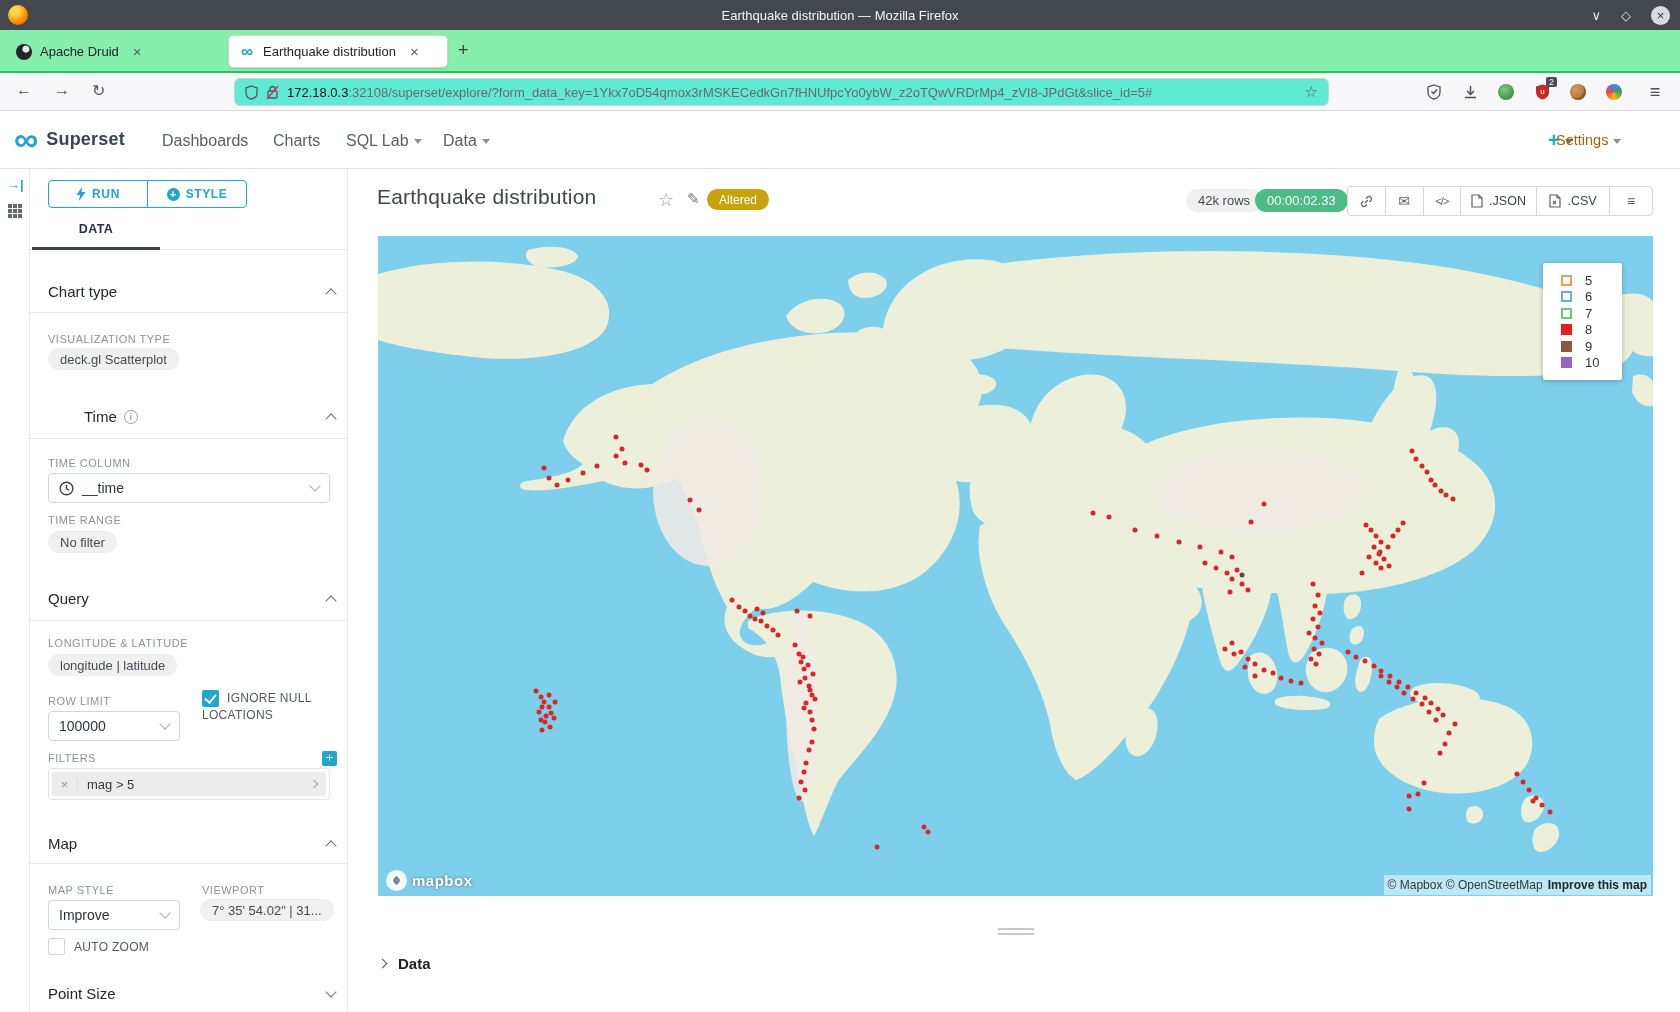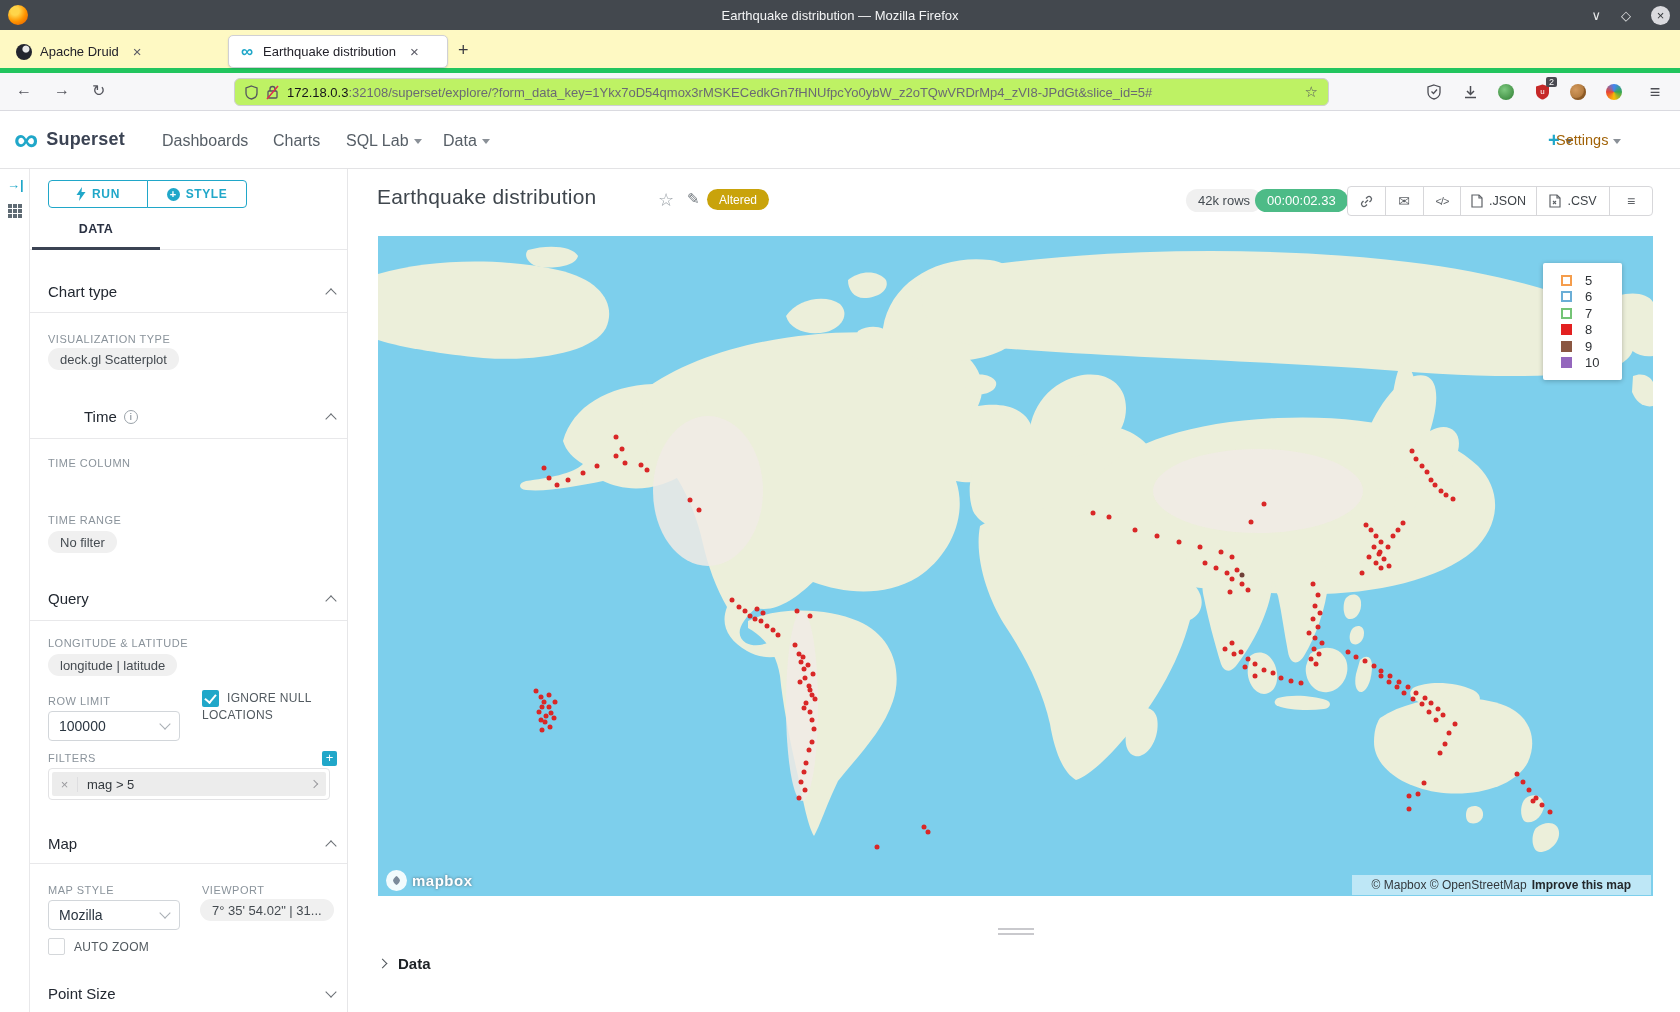--- a/index.html
+++ b/index.html
@@ -8,33 +8,33 @@
   .app{position:relative; width:1680px; height:1012px; overflow:hidden; background:#fff;}
 
   
   .titlebar{position:absolute; left:0; top:0; width:100%; height:30px; background:#43484e; display:flex; align-items:center;}
   .ff-logo{position:absolute; left:8px; top:5px; width:20px; height:20px; border-radius:50%;
     background:radial-gradient(circle at 35% 30%, #ffd54a 0 22%, #ff9400 55%, #e66000 90%);}
   .win-title{position:absolute; left:0; right:0; text-align:center; color:#f4f5f6; font-size:13px;}
   .win-controls{position:absolute; right:10px; top:0; height:30px; display:flex; align-items:center; gap:20px; color:#e8e9ea; font-size:13px;}
   .close-circle{width:19px; height:19px; border-radius:50%; background:#dadade; color:#33363a; display:flex; align-items:center; justify-content:center; font-size:13px;}
 
-  .tabbar{position:absolute; left:0; top:30px; width:100%; height:43px; background:#fef9c3; border-bottom:5px solid #22c55e;}
+  .tabbar{position:absolute; left:0; top:30px; width:100%; height:43px; background:#86efac; border-bottom:2px solid #22c55e;}
   .tab{position:absolute; top:5px; height:33px; display:flex; align-items:center; padding:0 10px; gap:8px; font-size:13px; color:#23222a;}
   .tab.active{background:#fff; border:1px solid #d0d0d5; border-radius:5px; box-shadow:0 1px 2px rgba(0,0,0,.12);}
   .tab .fav{width:16px; height:16px; flex:0 0 16px; display:flex; align-items:center; justify-content:center;}
   .fav-druid{border-radius:50%; background:radial-gradient(circle at 62% 32%, #e8e8e8 0 3px, #23252e 4px);}
   .fav-superset{color:var(--teal); font-weight:bold; font-size:17px; line-height:16px;}
   .tab .tclose{color:#5b5b66; font-size:15px; margin-left:6px;}
   .tab-label{white-space:nowrap; max-width:150px; overflow:hidden;}
   .newtab{position:absolute; left:458px; top:10px; font-size:18px; color:#3a3a40;}
 
   .urlbar{position:absolute; left:0; top:73px; width:100%; height:38px; background:#f7f7f9; border-bottom:1px solid #dadae0;}
   .navbtn{position:absolute; top:8px; font-size:16px; color:#55565e;}
-  .urlfield{position:absolute; left:234px; top:5px; width:1095px; height:28px; background:#bef264; border:1px solid #cfcfd4; border-radius:6px; display:flex; align-items:center; padding:0 10px; gap:8px;}
+  .urlfield{position:absolute; left:234px; top:5px; width:1095px; height:28px; background:#5eead4; border:1px solid #cfcfd4; border-radius:6px; display:flex; align-items:center; padding:0 10px; gap:8px;}
   .urltext{font-size:13px; white-space:nowrap; overflow:hidden; flex:1;}
   .urltext .host{color:#15141a;}
   .urltext .rest{color:#6a6a73;}
   .bookmark-star{color:#55565e; font-size:15px;}
   .addon{position:absolute; top:8px; width:22px; height:22px; display:flex; align-items:center; justify-content:center; color:#4d4e55; font-size:15px;}
   .addon .shieldsvg{display:block;}
   .badge2{position:absolute; top:-4px; right:-4px; background:#4a4a52; color:#fff; font-size:9px; padding:0 3px; border-radius:2px;}
   .green-dot{width:16px; height:16px; border-radius:50%; background:radial-gradient(circle at 40% 35%, #7dc97f, #2e7d32);}
   .cookie{width:16px; height:16px; border-radius:50%; background:radial-gradient(circle at 35% 35%, #d39a5e, #9c6428); box-shadow:inset -2px -2px 0 rgba(90,50,10,.4);}
   .pinwheel{width:16px; height:16px; border-radius:50%; background:conic-gradient(#4285f4, #34a853, #fbbc05, #ea4335, #4285f4);}
@@ -113,21 +113,21 @@
   .mtn{fill:#f1ebe5; opacity:.85;}
   .dots{position:absolute; left:0; top:0; width:100%; height:100%;}
   .dot{position:absolute; width:5px; height:5px; border-radius:50%; transform:translate(-50%,-50%);}
   .legend{position:absolute; right:31px; top:27px; width:79px; background:#fff; border-radius:2px; box-shadow:0 1px 5px rgba(0,0,0,.25); padding:9px 0 9px 18px;}
   .legend-row{display:flex; align-items:center; gap:13px; height:16.5px;}
   .legend-row .sq{width:11px; height:11px; border:2px solid #000; background:#fff;}
   .legend-row .lb{font-size:13px; color:#2f3337;}
   .mb-logo{position:absolute; left:8px; bottom:5px; display:flex; align-items:center; gap:5px;}
   .mb-circ{width:21px; height:21px; border-radius:50%; background:rgba(255,255,255,.9); display:flex; align-items:center; justify-content:center;}
   .mb-word{color:#fff; font-size:15px; font-weight:bold; letter-spacing:.5px; text-shadow:0 0 3px rgba(70,80,90,.8);}
-  .attrib{position:absolute; right:2px; bottom:1px; height:20px; background:rgba(255,255,255,.5); display:flex; align-items:center; gap:5px; padding:0 20px; font-size:12px; color:#33383c;}
+  .attrib{position:absolute; right:2px; bottom:1px; height:20px; background:rgba(255,255,255,.5); display:flex; align-items:center; gap:5px; padding:0 4px; font-size:12px; color:#33383c;}
   .attrib b{color:#23282c;}
   .handle{position:absolute; left:650px; top:759px; width:36px;}
   .handle div{height:0; border-top:2px solid #c9c9cd; margin-bottom:3px;}
   .datarow{position:absolute; left:31px; top:786px; display:flex; align-items:center; gap:12px;}
   .datarow .chev{border-color:#4d5358; width:7px; height:7px;}
   .datarow .dl{font-size:15px; font-weight:bold; color:#1d2125;}
 </style>
 </head>
 <body>
 
@@ -263,20 +263,29 @@
       <div class="pill" style="left:18px; top:179px;">deck.gl Scatterplot</div>
 
       <div class="sec-head" style="top:239px;margin-left:36px;">
         <span>Time</span>
           <span class="info-circ">i</span>
           <span class="sp"></span>
           <span class="chev up"></span>
       </div>
       <div class="hr" style="top:269px;"></div>
       <div class="caps" style="top:288px;">TIME COLUMN</div>
+      <div class="select" style="left:18px; top:304px; width:282px;">
+        <svg width="15" height="15" viewBox="0 0 15 15">
+            <circle cx="7.5" cy="7.5" r="6.3" fill="none" stroke="#3a4249" stroke-width="1.4"></circle>
+            <path d="M7.5 4 V7.8 L10 9.2" fill="none" stroke="#3a4249" stroke-width="1.4"></path>
+          </svg>
+        <span>__time</span>
+          <span class="sp"></span>
+          <span class="chev down"></span>
+      </div>
       <div class="caps" style="top:345px;">TIME RANGE</div>
       <div class="pill" style="left:18px; top:362px;">No filter</div>
 
       <div class="sec-head" style="top:421px;">
         <span>Query</span>
           <span class="sp"></span>
           <span class="chev up"></span>
       </div>
       <div class="hr" style="top:451px;"></div>
       <div class="caps" style="top:468px;">LONGITUDE &amp; LATITUDE</div>
@@ -305,21 +314,21 @@
 
       <div class="sec-head" style="top:666px;">
         <span>Map</span>
           <span class="sp"></span>
           <span class="chev up"></span>
       </div>
       <div class="hr" style="top:694px;"></div>
       <div class="caps" style="top:715px;">MAP STYLE</div>
       <div class="caps" style="left:172px; top:715px;">VIEWPORT</div>
       <div class="select" style="left:18px; top:731px; width:132px;">
-        <span>Mozilla</span>
+        <span>Improve</span>
           <span class="sp"></span>
           <span class="chev down"></span>
       </div>
       <div class="pill" style="left:170px; top:730px; max-width:138px; overflow:hidden;">7° 35' 54.02" | 31...</div>
       <div class="autozoom">
         <span class="checkbox empty"></span>
         <span>AUTO ZOOM</span>
       </div>
 
       <div class="sec-head" style="top:816px;">

